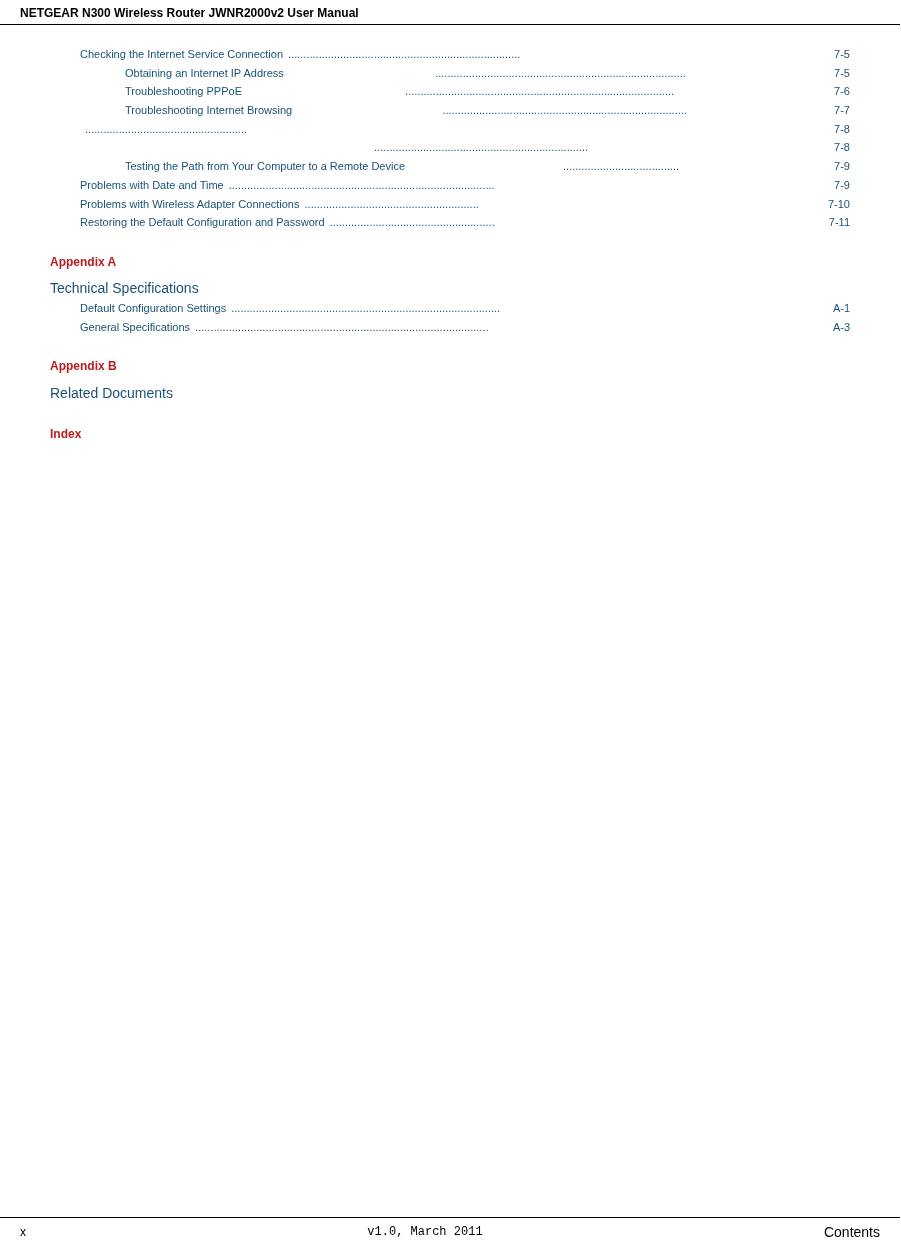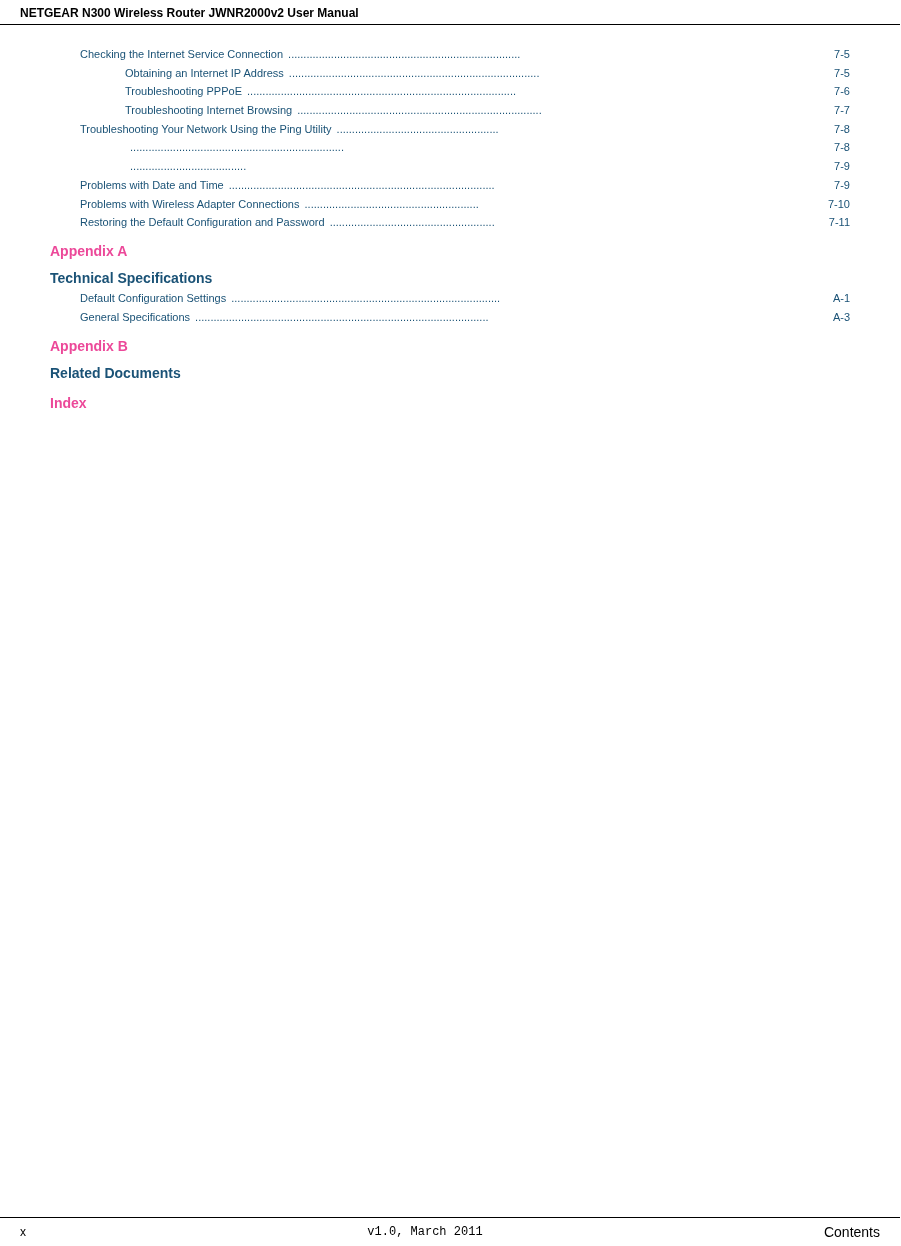--- a/index.html
+++ b/index.html
@@ -53,20 +53,21 @@
       line-height: 1.7;
       font-size: 11px;
     }
 
     .toc-entry-l1 {
       padding-left: 30px;
     }
 
     .toc-entry-l2 {
       padding-left: 75px;
+      text-align: center;
     }
 
     .toc-entry-text {
       color: #1a5276;
       flex-shrink: 0;
     }
 
     .toc-dots {
       flex: 1;
       overflow: hidden;
@@ -77,31 +78,31 @@
     }
 
     .toc-page {
       color: #1a5276;
       flex-shrink: 0;
       white-space: nowrap;
     }
 
     .section-heading {
       font-size: 14px;
-      font-weight: bold;
+      font-weight: normal;
       color: #1a5276;
       margin-top: 6px;
       line-height: 1.5;
     }
 
     .appendix-label {
-      font-size: 14px;
+      font-size: 12px;
       font-weight: bold;
-      color: #ec4899;
-      margin-top: 8px;
+      color: #b91c1c;
+      margin-top: 21px;
       line-height: 1.6;
     }
 
     .page-footer {
       border-top: 1px solid #000000;
       padding: 6px 20px;
       display: flex;
       justify-content: space-between;
       align-items: center;
       margin-top: auto;
@@ -159,31 +160,31 @@
       <span class="toc-page">7-6</span>
     </div>
 
     <div class="toc-entry toc-entry-l2">
       <span class="toc-entry-text">Troubleshooting Internet Browsing</span>
       <span class="toc-dots dots">&nbsp;................................................................................</span>
       <span class="toc-page">7-7</span>
     </div>
 
     <div class="toc-entry toc-entry-l1">
-      <span class="toc-entry-text">Troubleshooting Your Network Using the Ping Utility</span>
       <span class="toc-dots dots">&nbsp;.....................................................</span>
       <span class="toc-page">7-8</span>
     </div>
 
     <div class="toc-entry toc-entry-l2">
       <span class="toc-dots dots">&nbsp;......................................................................</span>
       <span class="toc-page">7-8</span>
     </div>
 
     <div class="toc-entry toc-entry-l2">
+      <span class="toc-entry-text">Testing the Path from Your Computer to a Remote Device</span>
       <span class="toc-dots dots">&nbsp;......................................</span>
       <span class="toc-page">7-9</span>
     </div>
 
     <div class="toc-entry toc-entry-l1">
       <span class="toc-entry-text">Problems with Date and Time</span>
       <span class="toc-dots dots">&nbsp;.......................................................................................</span>
       <span class="toc-page">7-9</span>
     </div>
 

